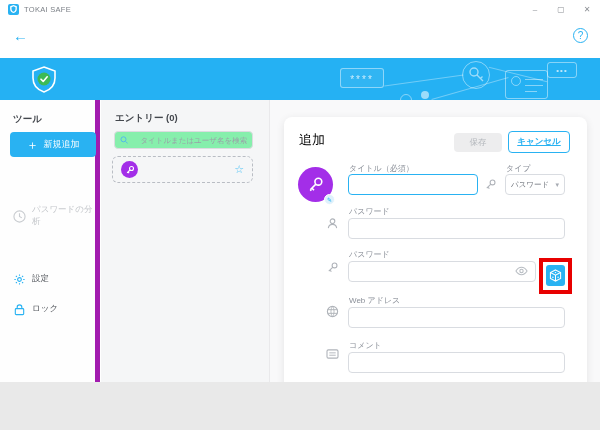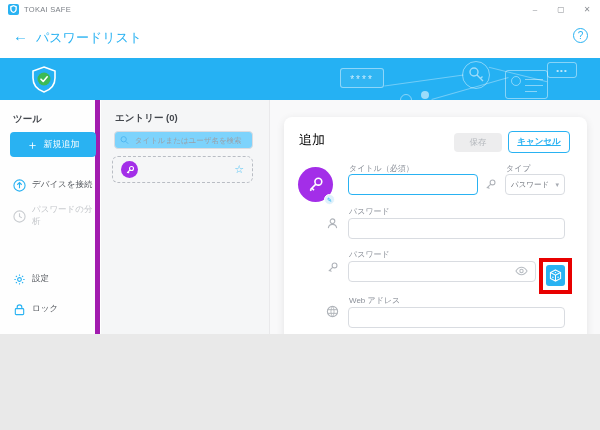--- a/index.html
+++ b/index.html
@@ -1,19 +1,19 @@
 <!DOCTYPE html>
 <html><head>
 <meta charset="utf-8">
 <style>
   * { margin:0; padding:0; box-sizing:border-box; }
   html,body { background:#e9e9e9; }
   body { font-family:"Liberation Sans","DejaVu Sans",sans-serif; }
   #app {
-    position:relative; width:600px; height:334px; background:#fff;
+    position:relative; width:600px; height:382px; background:#fff;
     overflow:hidden; color:#3b4045; font-size:9px;
   }
   
   .titlebar { position:absolute; left:0; top:0; width:600px; height:18px; background:#fff; display:flex; align-items:center; }
   .app-logo { width:11px; height:11px; margin-left:8px; border-radius:2px; background:#29b2f2; color:#fff; display:flex; align-items:center; justify-content:center; font-size:7px; font-weight:bold; }
   .app-title { margin-left:5px; font-size:7.5px; color:#7c8087; letter-spacing:.3px; }
   .win-controls { position:absolute; right:0; top:0; height:18px; display:flex; }
   .win-btn { width:26px; height:18px; display:flex; align-items:center; justify-content:center; color:#8b8f94; font-size:8px; cursor:default; }
   
   .header { position:absolute; left:0; top:18px; width:600px; height:40px; background:#fff; }
@@ -40,21 +40,21 @@
   .rightarea { position:absolute; left:270px; top:100px; width:330px; height:330px; background:#f9f9fa; }
   
   .tools-heading { position:absolute; left:13px; top:13px; font-size:9.5px; font-weight:bold; color:#43474d; }
   .new-btn { position:absolute; left:10px; top:32px; width:86px; height:25px; background:#29b2f2; border:none; border-radius:4px; color:#fff; font-size:9px; display:flex; align-items:center; justify-content:center; gap:5px; cursor:pointer; }
   .new-btn .plus { font-size:12px; font-weight:300; line-height:10px; }
   .side-item { position:absolute; left:13px; width:86px; height:16px; display:flex; align-items:center; gap:6px; font-size:8.5px; color:#54585e; cursor:pointer; }
   .side-item.disabled { color:#c2c5c9; cursor:default; }
   .side-item svg { flex:0 0 auto; }
   
   .entries-heading { position:absolute; left:14px; top:12px; font-size:9.5px; font-weight:bold; color:#43474d;text-align:right; }
-  .search-box { position:absolute; left:13px; top:31px; width:139px; height:18px; background:#7dd3fc; border:1px solid #dcdce0; border-radius:4px; display:flex; align-items:center; padding:0 5px; gap:6px; }
+  .search-box { position:absolute; left:13px; top:31px; width:139px; height:18px; background:#86efac; border:1px solid #dcdce0; border-radius:4px; display:flex; align-items:center; padding:0 5px; gap:12px; }
   .search-box input { border:none; background:transparent; outline:none; width:100%; font-size:7.5px; color:#54585e; font-family:inherit; }
   .search-box input::placeholder { color:#9aa0a8; }
   .entry-item { position:absolute; left:11px; top:56px; width:141px; height:27px; border:1px dashed #b9bdc4; border-radius:6px; display:flex; align-items:center; padding:0 8px; justify-content:space-between; cursor:pointer; }
   .entry-avatar { width:17px; height:17px; border-radius:50%; background:#a32ee8; display:flex; align-items:center; justify-content:center; }
   .star { color:#58c5f5; font-size:11px; line-height:11px; }
   
   .card { position:absolute; left:284px; top:117px; width:303px; height:293px; background:#fff; border-radius:8px; box-shadow:0 2px 8px rgba(0,0,0,.09); }
   .card-title { position:absolute; left:15px; top:14px; font-size:13px; font-weight:normal; color:#000000; }
   .save-btn { position:absolute; left:170px; top:16px; width:48px; height:19px; background:#ededee; border:none; border-radius:4px; color:#b3b7bc; font-size:8.5px; }
   .cancel-btn { position:absolute; left:224px; top:14px; width:62px; height:22px; background:#fff; border:1px solid #29b2f2; border-radius:4px; color:#29b2f2; font-size:8.5px; font-weight:bold; cursor:pointer;text-decoration:underline; }
@@ -87,21 +87,20 @@
     <span class="app-title">TOKAI SAFE</span>
     <div class="win-controls">
       <div class="win-btn">–</div>
       <div class="win-btn">▢</div>
       <div class="win-btn">✕</div>
     </div>
   </div>
 
   <div class="header">
     <span class="back-arrow">←</span>
-    <span class="page-title">パスワードリスト</span>
     <span class="help-circle">?</span>
   </div>
 
   <div class="banner">
     <span class="banner-shield">
       <svg width="26" height="27" viewBox="0 0 26 27">
           <path d="M13 1 L24 5 V12 C24 19 19.5 23.8 13 26 C6.5 23.8 2 19 2 12 V5 Z" fill="none" stroke="#fff" stroke-width="1.6"></path>
           <circle cx="13" cy="13" r="6.5" fill="#3cba54"></circle>
           <path d="M10 13.2 L12.2 15.4 L16.2 10.8" fill="none" stroke="#fff" stroke-width="1.6" stroke-linecap="round" stroke-linejoin="round"></path>
         </svg>
@@ -127,27 +126,20 @@
     <hr class="deco-line" style="left:488px; top:16px; width:60px; transform:rotate(14deg);">
   </div>
 
   <div class="sidebar">
     <div class="tools-heading">ツール</div>
     <button class="new-btn">
       <span class="plus">＋</span>
       <span>新規追加</span>
     </button>
 
-    <div class="side-item" style="top:77px">
-      <svg width="13" height="13" viewBox="0 0 14 14">
-          <circle cx="7" cy="7" r="6" fill="none" stroke="#29b2f2" stroke-width="1.2"></circle>
-          <path d="M7 10 V4 M4.6 6.2 L7 3.8 L9.4 6.2" stroke="#29b2f2" stroke-width="1.2" fill="none"></path>
-        </svg>
-      <span>デバイスを接続</span>
-    </div>
     <div class="side-item disabled" style="top:108px">
       <svg width="13" height="13" viewBox="0 0 14 14">
           <circle cx="7" cy="7" r="6" fill="none" stroke="#c9ccd0" stroke-width="1.2"></circle>
           <path d="M7 3.5 V7 L9.5 8.5" stroke="#c9ccd0" stroke-width="1.2" fill="none"></path>
         </svg>
       <span>パスワードの分析</span>
     </div>
     <div class="side-item" style="top:171px">
       <svg width="13" height="13" viewBox="0 0 14 14">
           <circle cx="7" cy="7" r="2" fill="none" stroke="#29b2f2" stroke-width="1.2"></circle>

